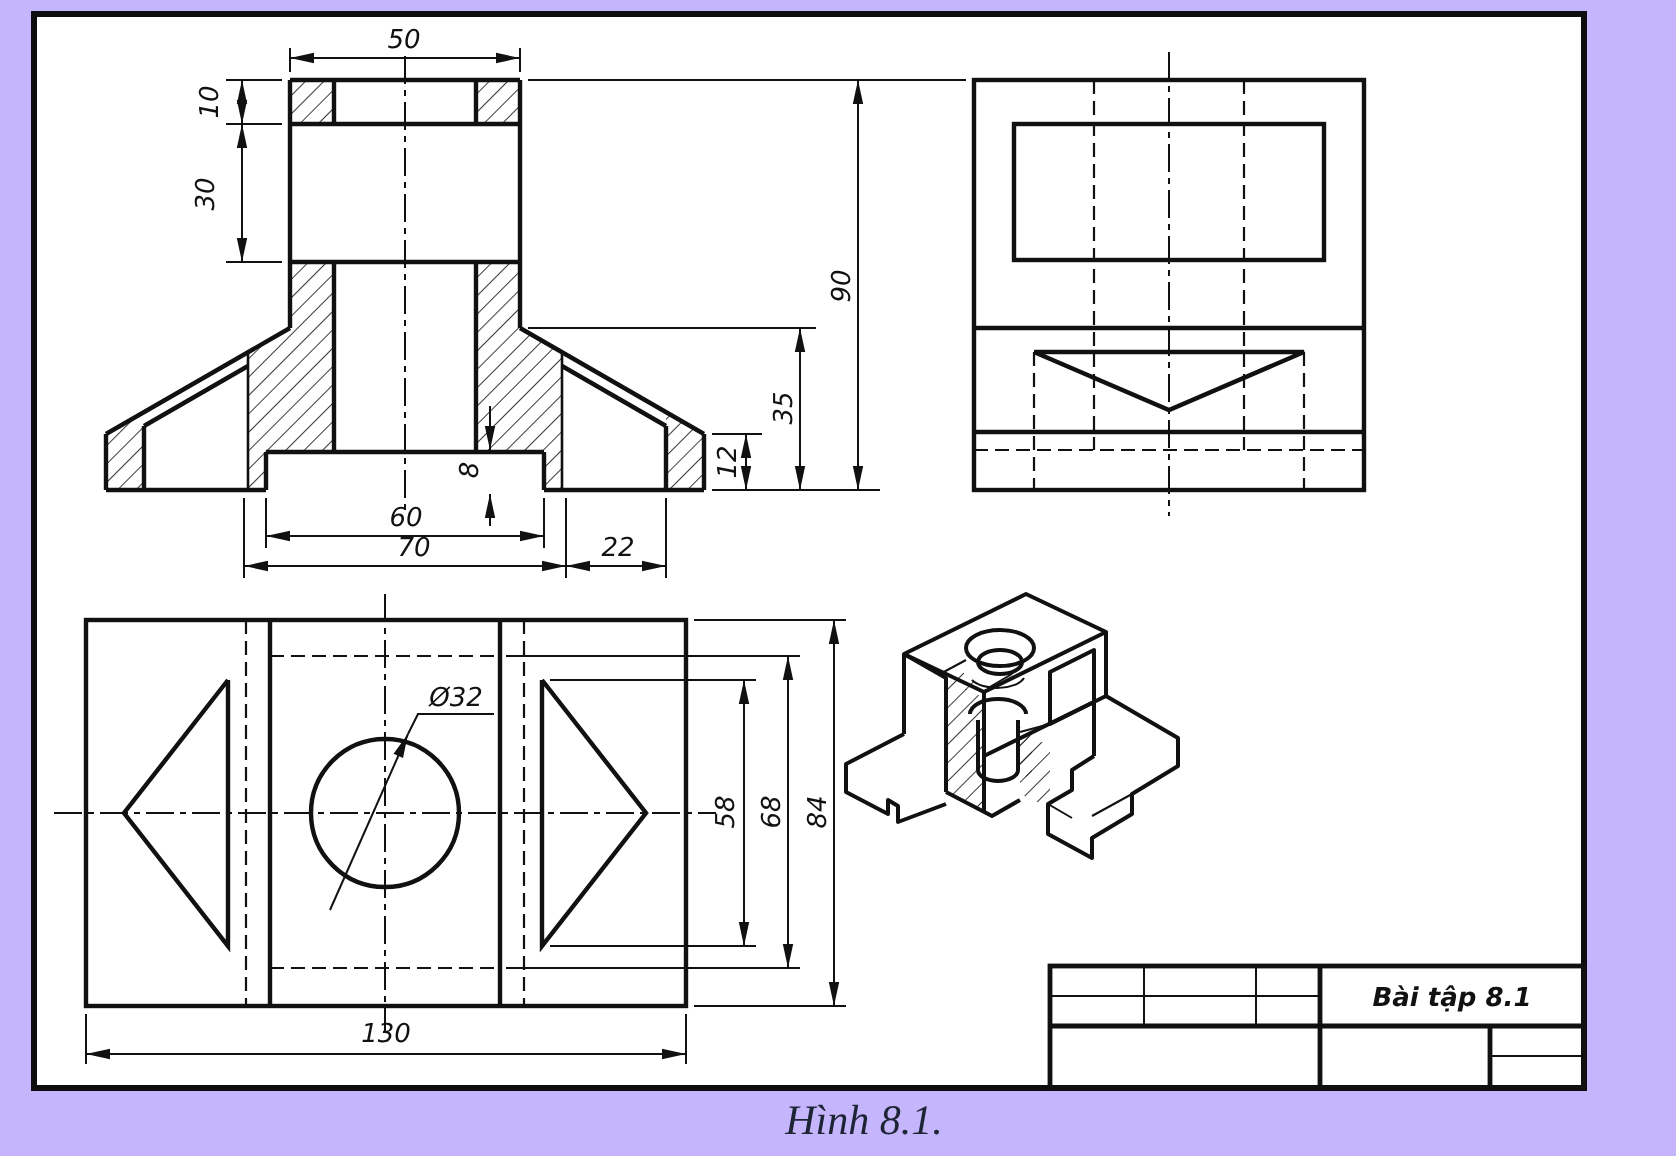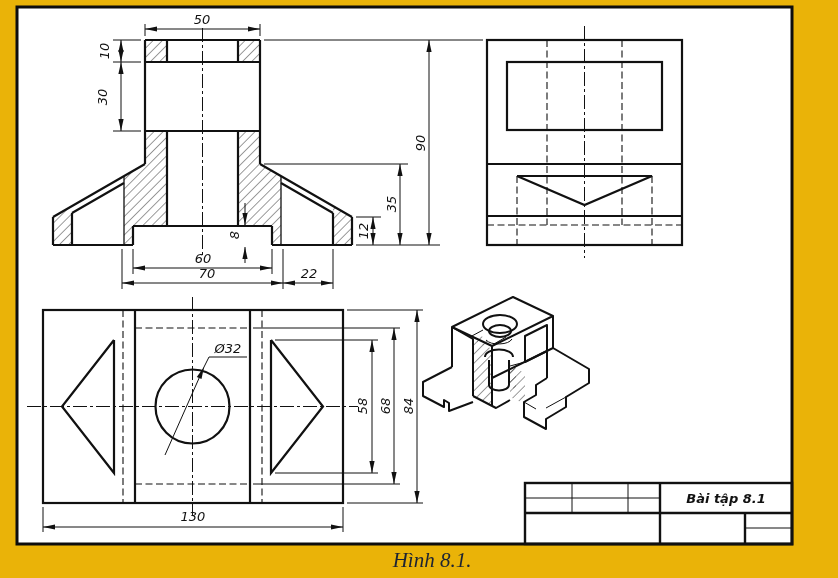--- a/index.html
+++ b/index.html
@@ -1,16 +1,16 @@
 <!DOCTYPE html>
 <html><head>
 <meta charset="utf-8">
 <style>
   html,body{margin:0;padding:0;background:#ffffff;}
-  .stage{position:relative;width:838px;height:578px;background:#eab308;overflow:hidden;
+  .stage{position:relative;width:838px;height:578px;background:#c4b5fd;overflow:hidden;
          font-family:"DejaVu Sans",sans-serif;}
   svg{position:absolute;left:0;top:0;}
   .dimtxt{font:italic 13px "DejaVu Sans",sans-serif;fill:#111;}
   .captiontxt{font:italic 21px "Liberation Serif",serif;fill:#1d2433;}
   .titletxt{font:italic bold 13px "DejaVu Sans",sans-serif;fill:#111;}
 </style>
 </head>
 <body>
 
 <div class="stage">

